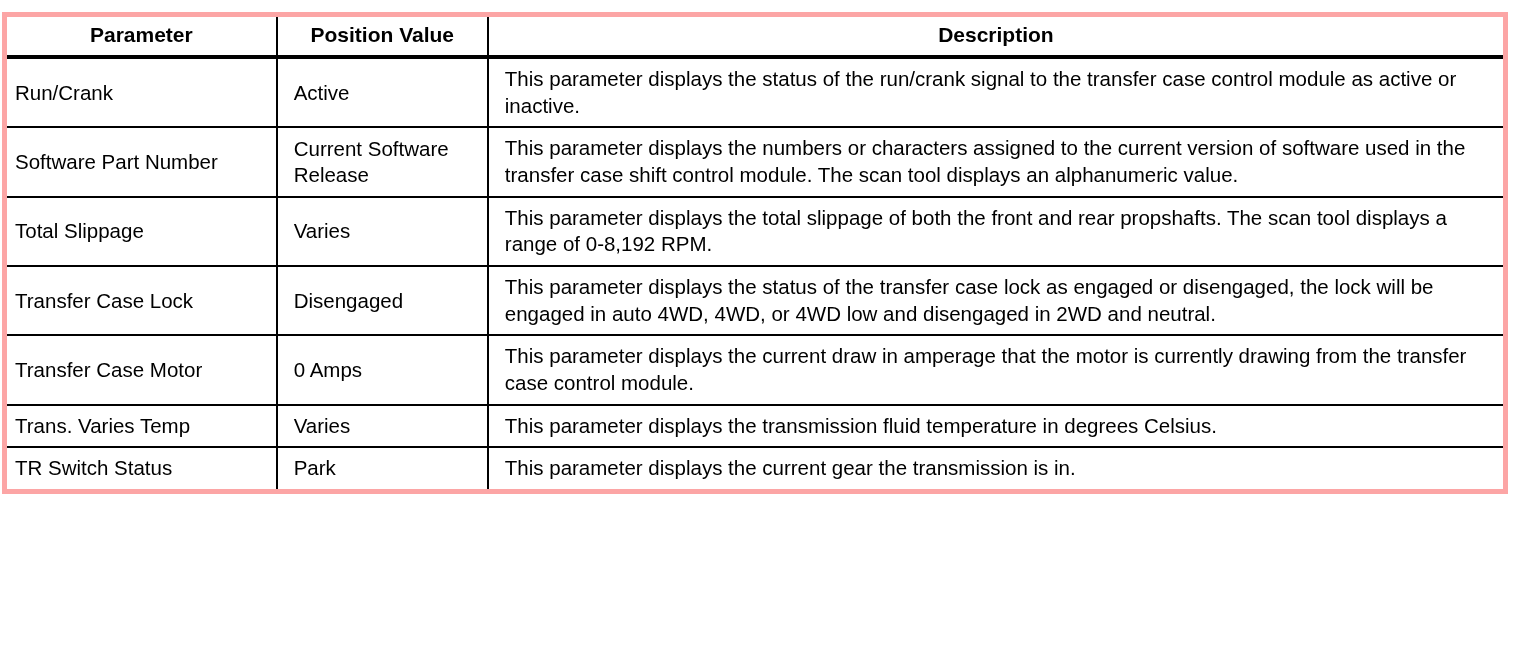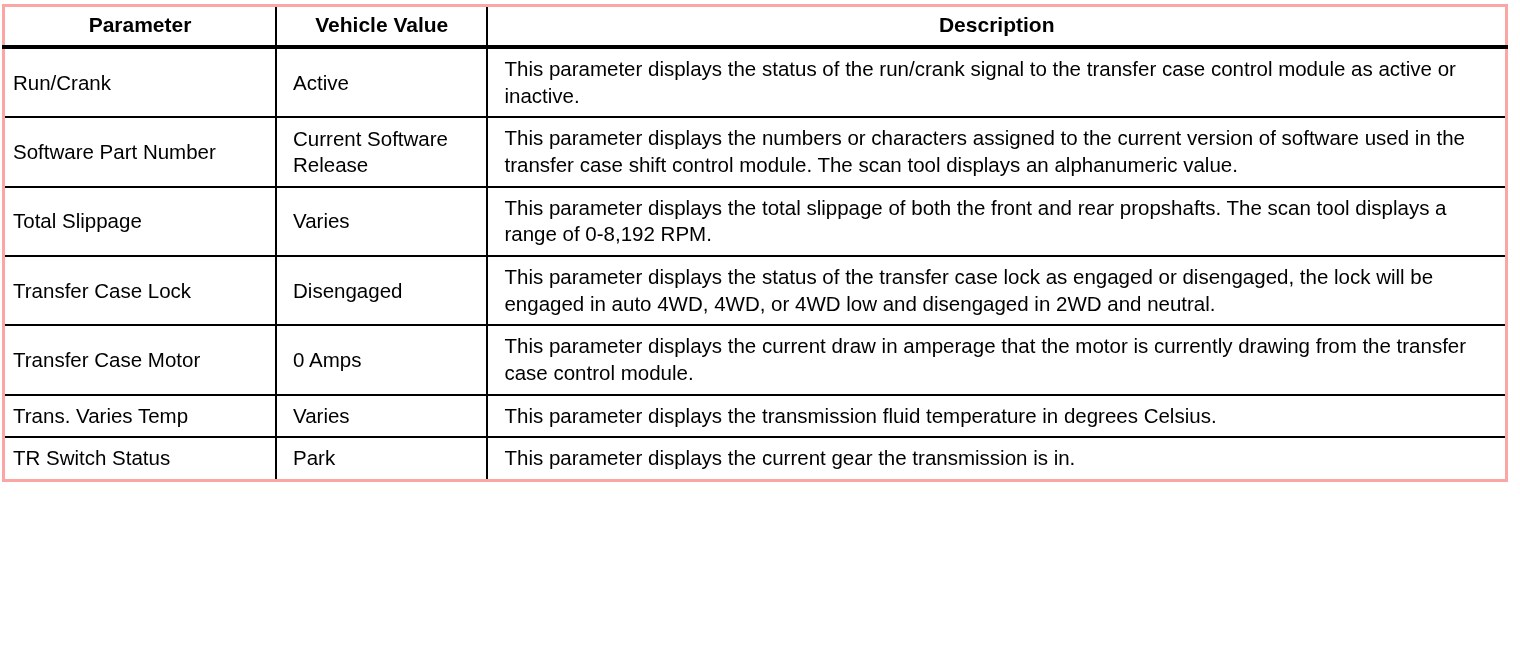--- a/index.html
+++ b/index.html
@@ -24,21 +24,22 @@
 
   table.param-table {
     border-collapse: collapse;
     table-layout: fixed;
     width: 1506px;
     background: #ffffff;
   }
 
   
   table.param-table {
-    border: 3px solid #fca5a5;
+    border: 5px solid #fca5a5;
+    margin-top: 8px;
   }
 
   col.c-param  { width: 272px; }
   col.c-value  { width: 211px; }
   col.c-desc   { width: 1017px; }
 
   thead th {
     border-right: 2px solid #000000;
     border-bottom: 4px solid #000000;
     font-weight: bold;
@@ -75,21 +76,21 @@
 <div class="table-wrap">
   <table class="param-table">
     <colgroup>
       <col class="c-param">
       <col class="c-value">
       <col class="c-desc">
     </colgroup>
     <thead>
       <tr>
         <th>Parameter</th>
-        <th>Vehicle Value</th>
+        <th>Position Value</th>
         <th>Description</th>
       </tr>
     </thead>
     <tbody id="table-body">
         <tr>
           <td class="cell-param">Run/Crank</td>
           <td class="cell-value">Active</td>
           <td class="cell-desc">This parameter displays the status of the run/crank signal to the transfer case control module as active or inactive.</td>
         </tr>
         <tr>

